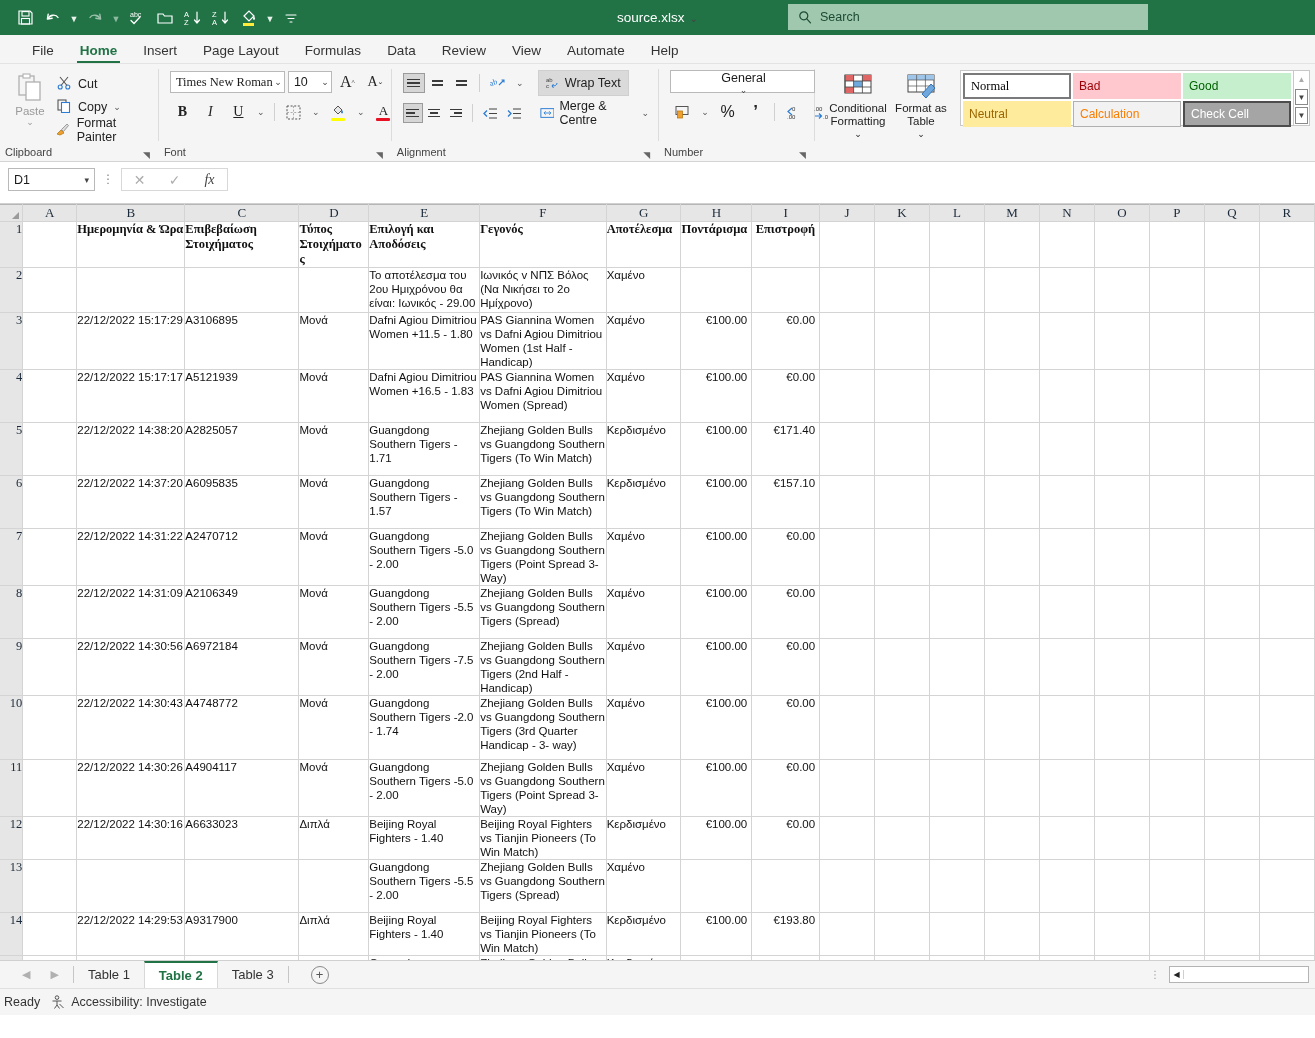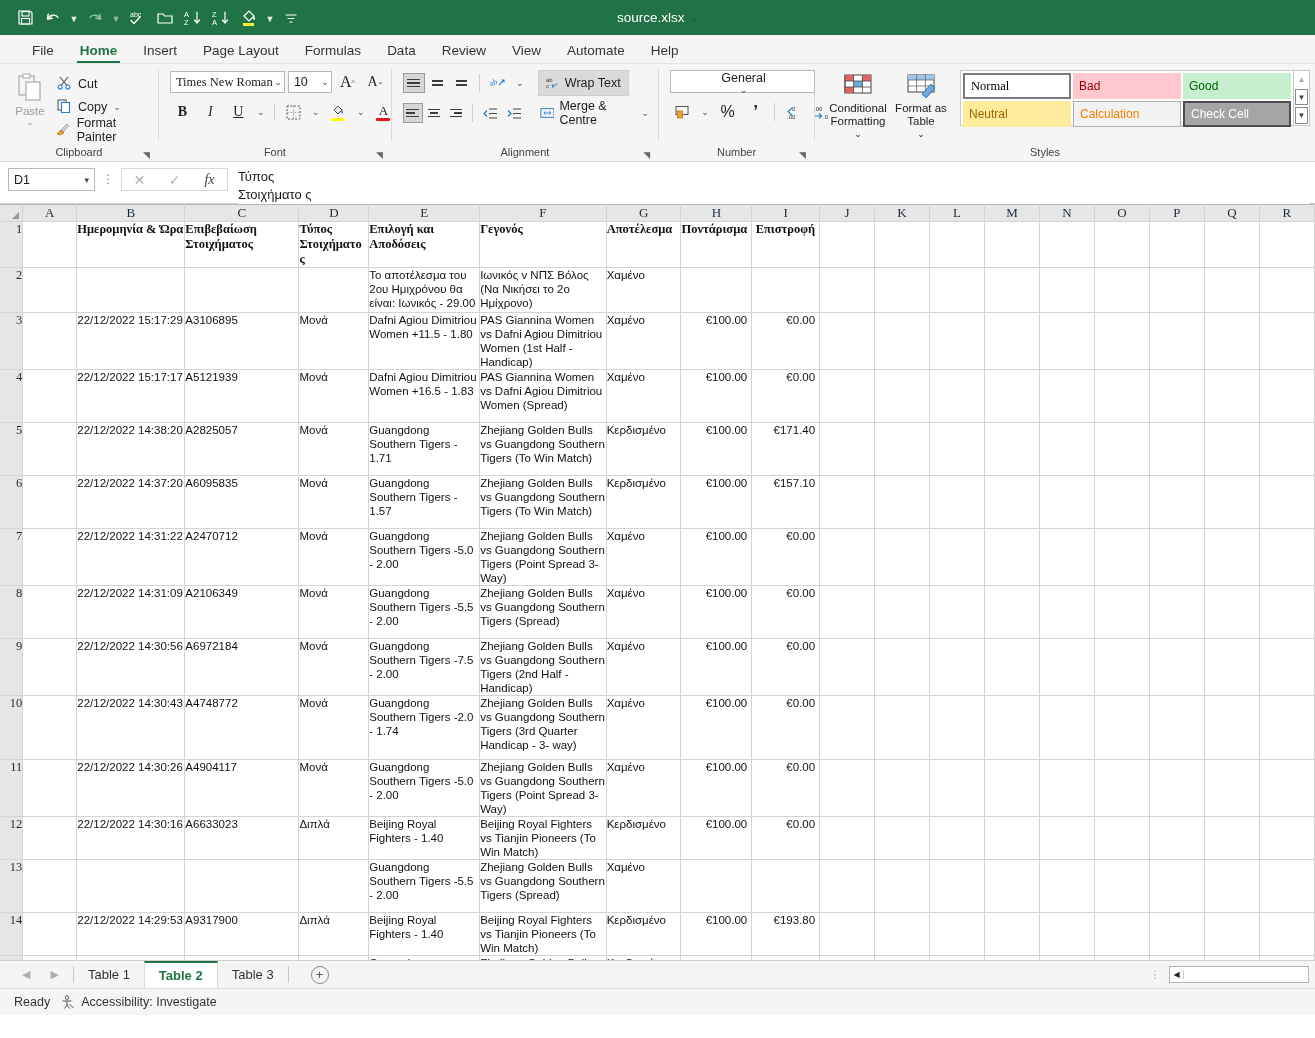--- a/index.html
+++ b/index.html
@@ -50,21 +50,21 @@
   }
 
   
   .ribbon{
     height:98px;background:#f5f5f5;display:flex;align-items:stretch;
     border-bottom:1px solid #d4d4d4;position:relative;
   }
   .grp{display:flex;flex-direction:column;position:relative;padding:3px 5px 0;}
   .grp-body{flex:1;display:flex;align-items:flex-start;padding-top:3px;}
   .grp-label{
-    text-align:center;font-size:11px;color:#444;padding-bottom:3px;position:relative;
+    text-align:left;font-size:11px;color:#444;padding-bottom:3px;position:relative;
   }
   .grp-sep{width:1px;background:#dcdcdc;margin:5px 0 20px;}
   .dlg{
     position:absolute;right:3px;bottom:1px;font-size:9px;color:#666;
   }
 
   
   .paste-btn{
     width:54px;display:flex;flex-direction:column;align-items:center;
     color:#9a9a9a;font-size:11.5px;padding-top:3px;
@@ -208,21 +208,21 @@
   .hsb-grip{color:#9a9a9a;font-size:10px;letter-spacing:1px;}
   .hsb{
     width:140px;height:17px;background:#fff;border:1px solid #b4b4b4;display:flex;align-items:center;
   }
   .hsb-arrow{width:14px;text-align:center;font-size:8px;color:#222;border-right:1px solid #cfcfcf;}
   .hsb-track{flex:1;background:#fff;}
 
   
   .statusbar{
     height:27px;background:#f5f5f5;display:flex;align-items:center;
-    border-top:1px solid #e0e0e0;font-size:12.5px;color:#333;gap:10px;padding-left:14px;
+    border-top:1px solid #e0e0e0;font-size:12.5px;color:#333;gap:10px;padding-left:4px;
   }
   .sb-item{display:flex;align-items:center;gap:6px;}
 </style>
 </head>
 <body>
 
 <div class="titlebar">
   <div class="qat">
     <div class="qat-btn">
       <svg width="17" height="17" viewBox="0 0 17 17">
@@ -282,20 +282,27 @@
       <svg width="14" height="14" viewBox="0 0 14 14">
           <path d="M2 4h10 M4 7.5h6 M6 11h2" stroke="#fff" stroke-width="1.1" fill="none" stroke-linecap="round"></path>
         </svg>
     </div>
   </div>
 
   <div class="doc-title">
     <span>source.xlsx</span><span class="cv">⌄</span>
   </div>
 
+  <div class="searchbox">
+    <svg width="14" height="14" viewBox="0 0 14 14">
+        <circle cx="5.8" cy="5.8" r="4" fill="none" stroke="#1d4a33" stroke-width="1.2"></circle>
+        <path d="M8.8 8.8 L12.5 12.8" stroke="#1d4a33" stroke-width="1.2" stroke-linecap="round"></path>
+      </svg>
+    <span class="ph">Search</span>
+  </div>
 </div>
 
 <div class="tabsbar">
   <div class="rtab">File</div>
   <div class="rtab active">Home</div>
   <div class="rtab">Insert</div>
   <div class="rtab">Page Layout</div>
   <div class="rtab">Formulas</div>
   <div class="rtab">Data</div>
   <div class="rtab">Review</div>
@@ -585,39 +592,34 @@
               <span>Check Cell</span>
             </div>
         </div>
         <div class="galscroll">
           <div class="gsb" style="border:none;color:#aaa">▲</div>
           <div class="gsb">▼</div>
           <div class="gsb">▼</div>
         </div>
       </div>
     </div>
-    <div class="grp-label" style="padding-right:40px">
-      <span>Styles</span>
-    </div>
   </div>
 </div>
 
 <div class="fbar">
   <div class="namebox">
     <span>D1</span>
     <span class="cv">▾</span>
   </div>
   <div class="fb-dots">⋮</div>
   <div class="fb-icons">
     <div class="fb-ic"><span>✕</span></div>
     <div class="fb-ic"><span>✓</span></div>
     <div class="fb-ic fx"><span>fx</span></div>
   </div>
-  <div class="fb-input">Τύπος
-Στοιχήματο ς</div>
 </div>
 
 <div class="gridwrap">
   <table class="sheet">
     <colgroup>
       <col style="width:23px">
         <col style="width:55px">
         <col style="width:109px">
         <col style="width:115px">
       <col style="width:70px">

